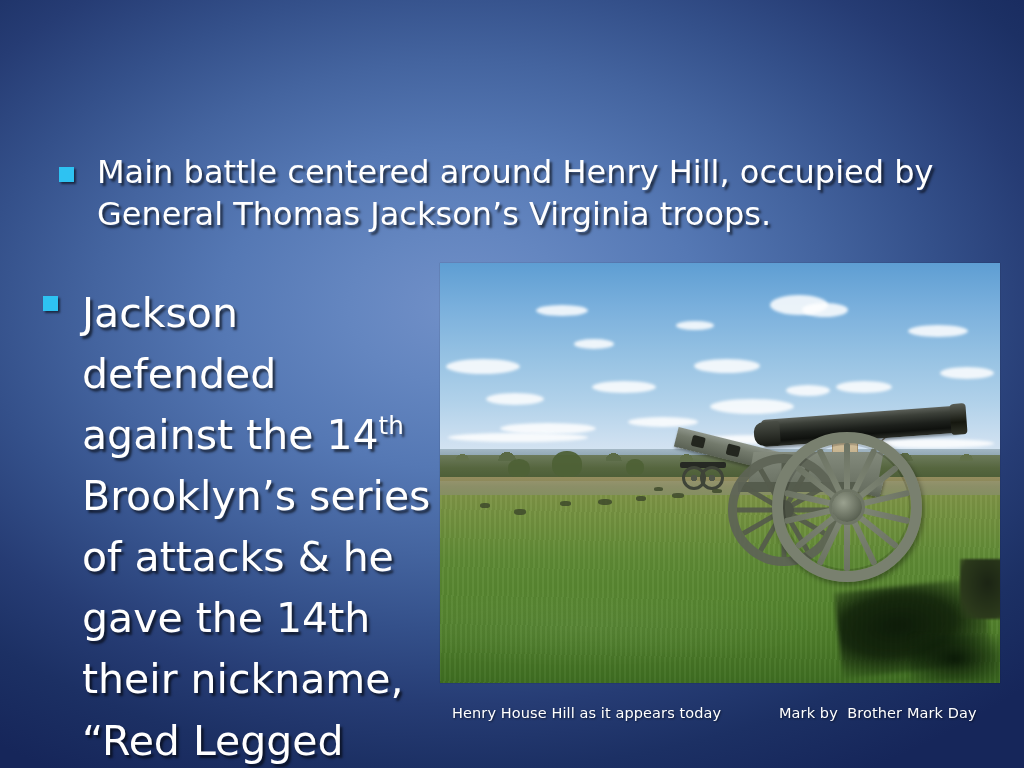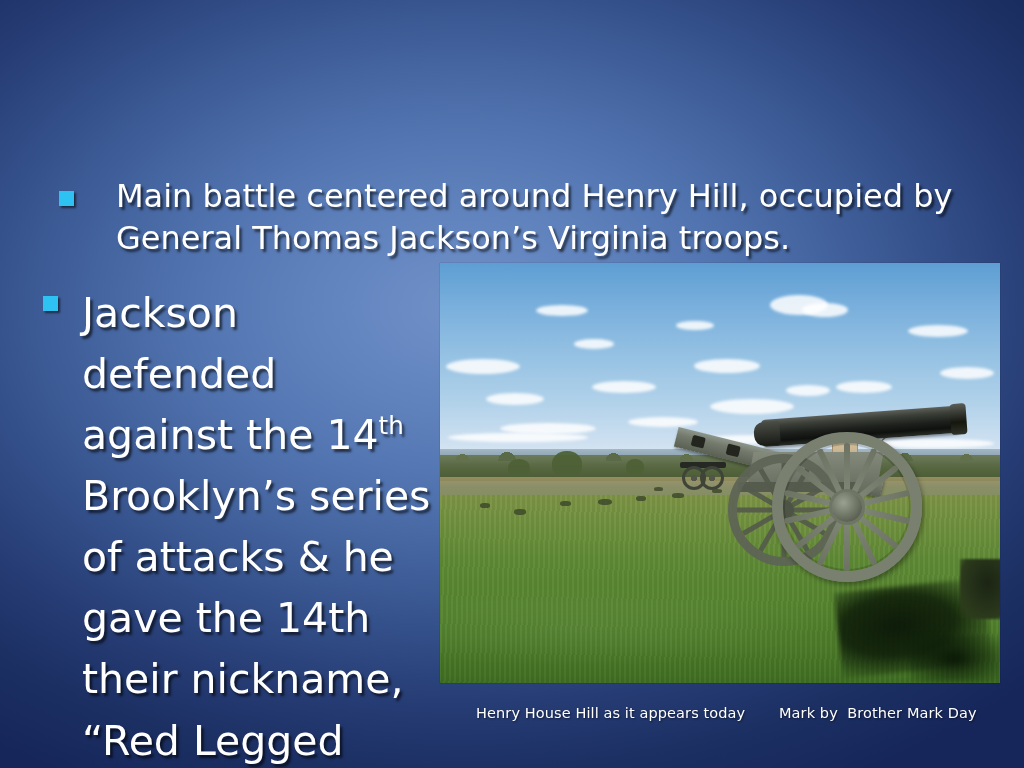--- a/index.html
+++ b/index.html
@@ -76,23 +76,22 @@
   }
 
   .bullet-text {
     color: #ffffff;
     text-shadow: 2.5px 2.5px 2.5px rgba(0,0,0,0.62);
     font-weight: 400;
   }
 
   #bullet-1 {
     left: 59px;
-    top: 176px;
+    top: 152px;
     width: 930px;
-    gap: 19px;
   }
   #bullet-1 .bullet-marker { margin-top: 15px; }
   #bullet-1 .bullet-text {
     margin-left: 23px;
     font-size: 32px;
     line-height: 1.31;
     width: 880px;
   }
 
   #bullet-2 {
@@ -423,21 +422,21 @@
   
   .caption {
     position: absolute;
     color: #ffffff;
     font-size: 14.5px;
     font-weight: 400;
     letter-spacing: 0.1px;
     text-shadow: 1px 1px 2px rgba(0,0,0,0.5);
     white-space: pre;
   }
-  #caption-left  { left: 476px; top: 705px; }
+  #caption-left  { left: 452px; top: 705px; }
   #caption-right { left: 779px; top: 705px; }
 </style>
 </head>
 <body>
 
 <div id="slide">
 
 
   <div class="bullet-row" id="bullet-1">
     <div class="bullet-marker"></div>

